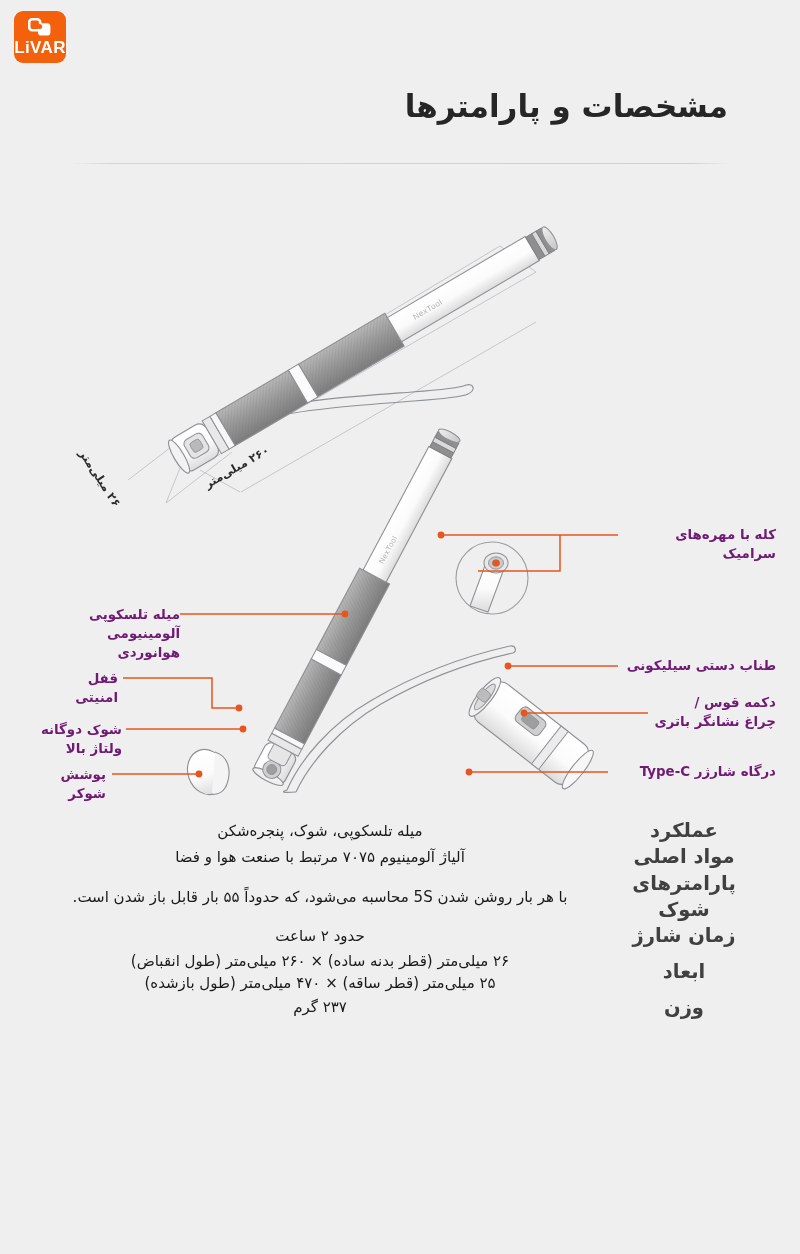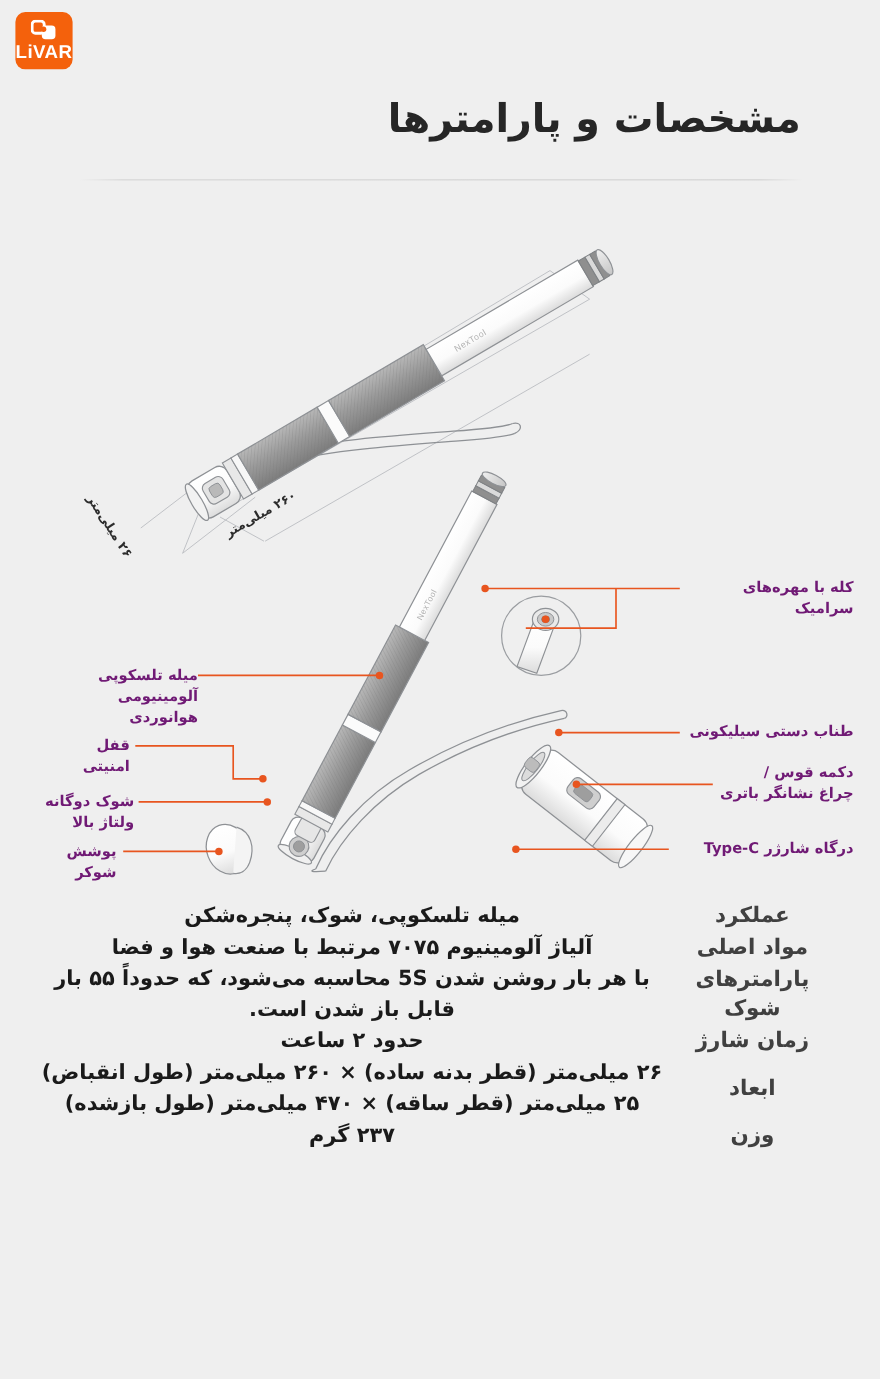--- a/index.html
+++ b/index.html
@@ -41,21 +41,21 @@
     line-height: 1;
     font-family: "Liberation Sans", sans-serif;
     direction: ltr;
   }
 
   
   .page-title {
     position: absolute;
     right: 72px;
     top: 88px;
-    font-size: 36px;
+    font-size: 31px;
     font-weight: 700;
     color: #262626;
     letter-spacing: -0.2px;
     white-space: nowrap;
   }
   .divider {
     position: absolute;
     left: 72px;
     right: 70px;
     top: 163px;
@@ -113,22 +113,22 @@
     width: 160px;
     text-align: center;
     font-size: 19.5px;
     font-weight: 700;
     color: #404040;
     line-height: 1.35;
     padding: 16px 0;
   }
   .spec-value {
     text-align: center;
-    font-size: 19px;
-    font-weight: 700;
+    font-size: 15px;
+    font-weight: 400;
     color: #1a1a1a;
     line-height: 1.5;
     padding: 16px 10px;
     white-space: pre-line;
   }
 </style>
 </head>
 <body>
 
 <div class="logo">

